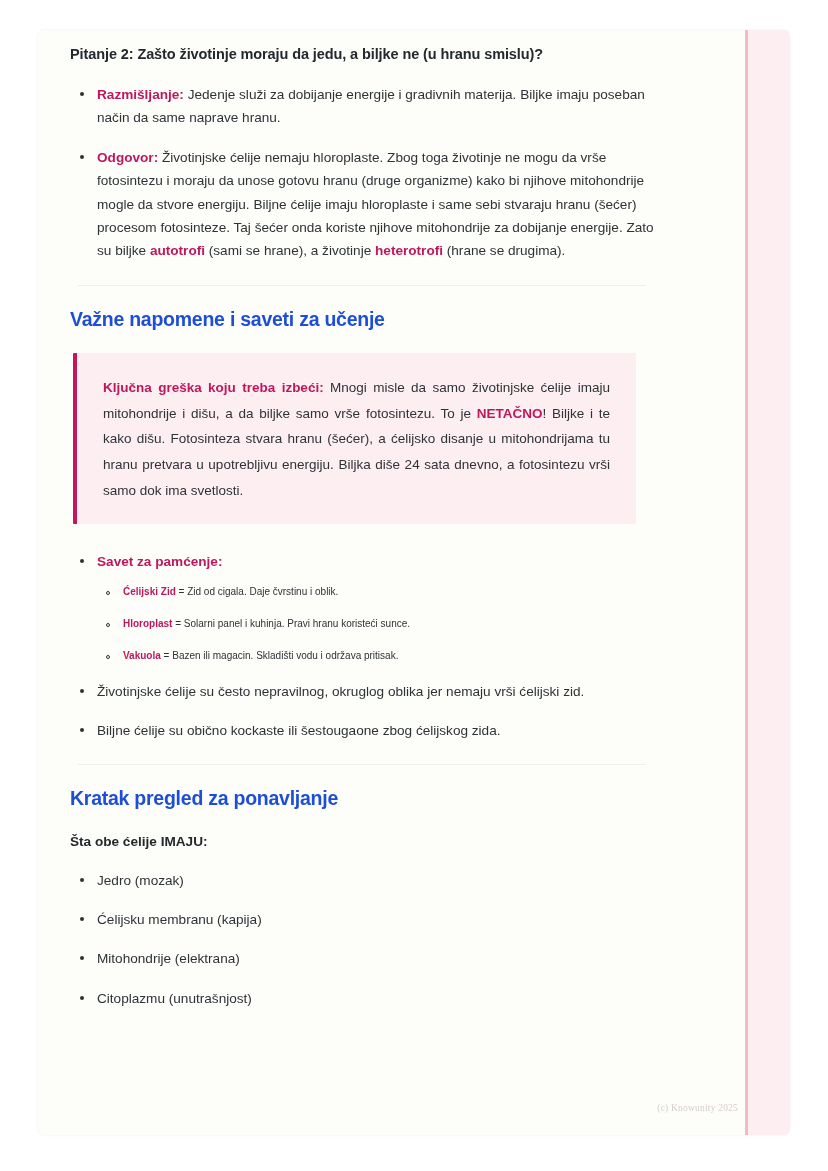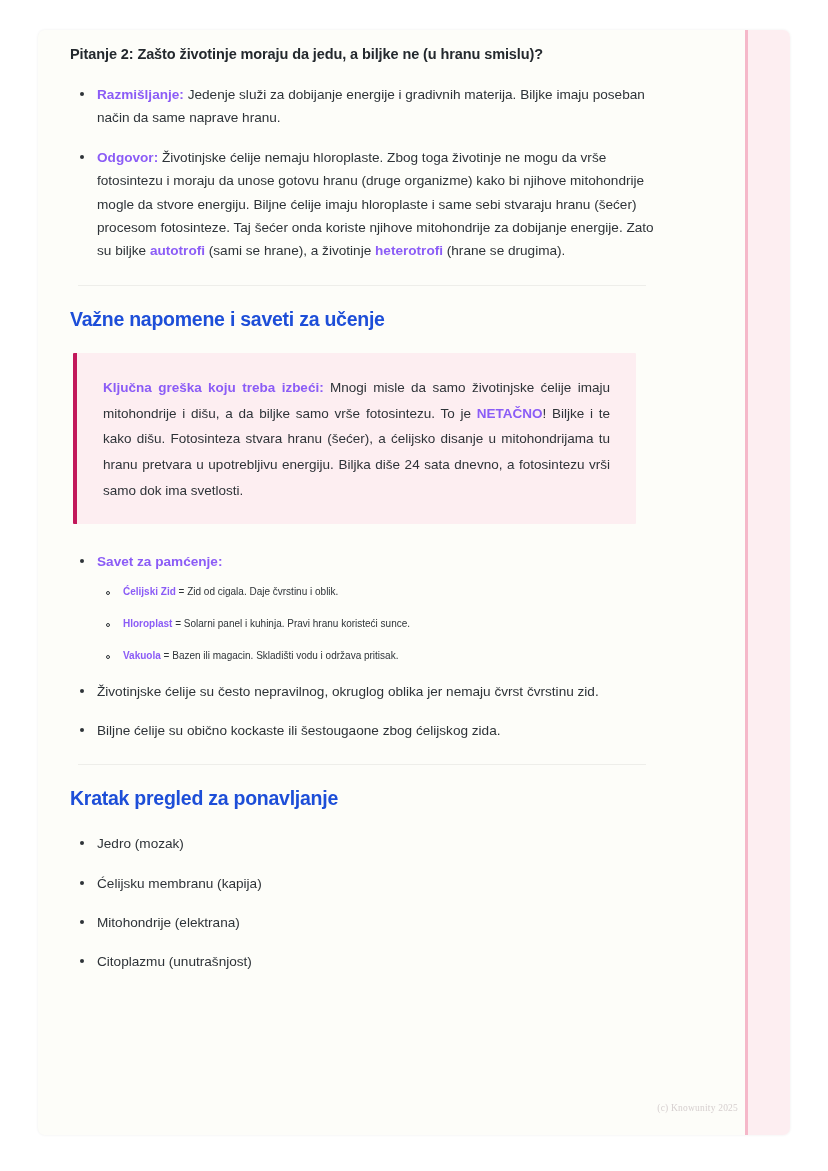--- a/index.html
+++ b/index.html
@@ -111,21 +111,21 @@
     top: 8px;
     width: 4px;
     height: 4px;
     border-radius: 50%;
     border: 1px solid #2e3338;
     background: transparent;
     box-sizing: border-box;
   }
   ul.sublist > li:last-child { margin-bottom: 4px; }
 
-  b, strong { font-weight: bold; color: #8b5cf6; }
+  b, strong { font-weight: bold; color: #be185d; }
 
   hr.rule {
     border: 0;
     border-top: 1px solid #eeeeea;
     margin: 22px 0 22px 8px;
     width: 568px;
   }
 
   h2.section {
     font-size: 19.5px;
@@ -214,31 +214,32 @@
           </li>
           <li>
             <b>Hloroplast</b><span> = Solarni panel i kuhinja. Pravi hranu koristeći sunce.</span>
           </li>
           <li>
             <b>Vakuola</b><span> = Bazen ili magacin. Skladišti vodu i održava pritisak.</span>
           </li>
         </ul>
       </li>
       <li>
-        <span>Životinjske ćelije su često nepravilnog, okruglog oblika jer nemaju čvrst čvrstinu zid.</span>
+        <span>Životinjske ćelije su često nepravilnog, okruglog oblika jer nemaju vrši ćelijski zid.</span>
       </li>
       <li>
         <span>Biljne ćelije su obično kockaste ili šestougaone zbog ćelijskog zida.</span>
       </li>
     </ul>
 
     <hr class="rule">
 
     <h2 class="section">Kratak pregled za ponavljanje</h2>
 
+    <h4 class="sub-head">Šta obe ćelije IMAJU:</h4>
 
     <ul class="blist list-tight">
       <li>
         <span>Jedro (mozak)</span>
       </li>
       <li>
         <span>Ćelijsku membranu (kapija)</span>
       </li>
       <li>
         <span>Mitohondrije (elektrana)</span>

